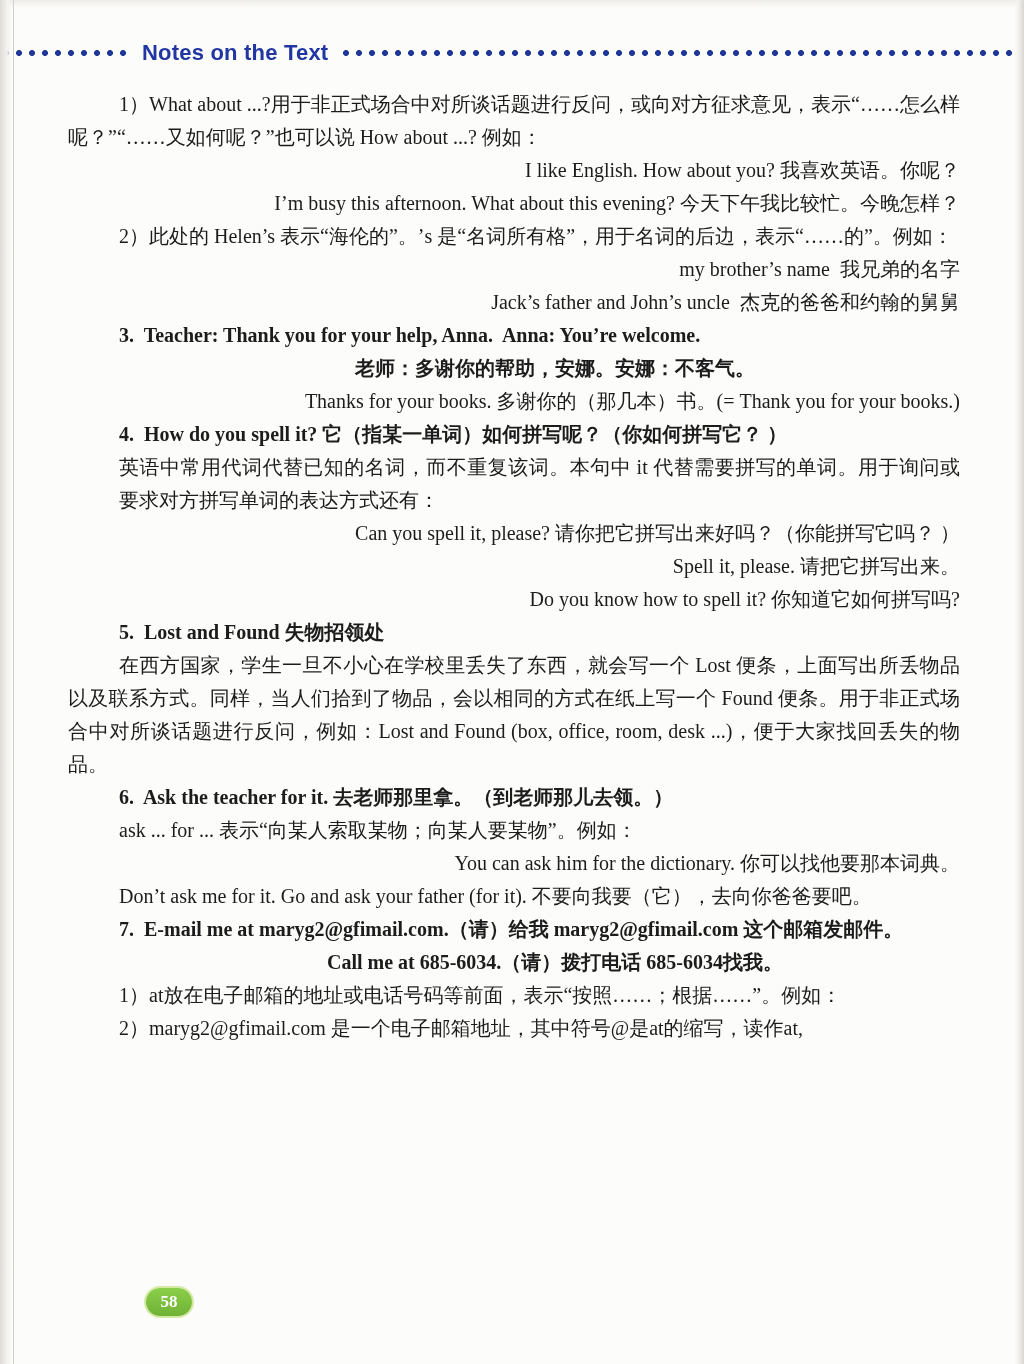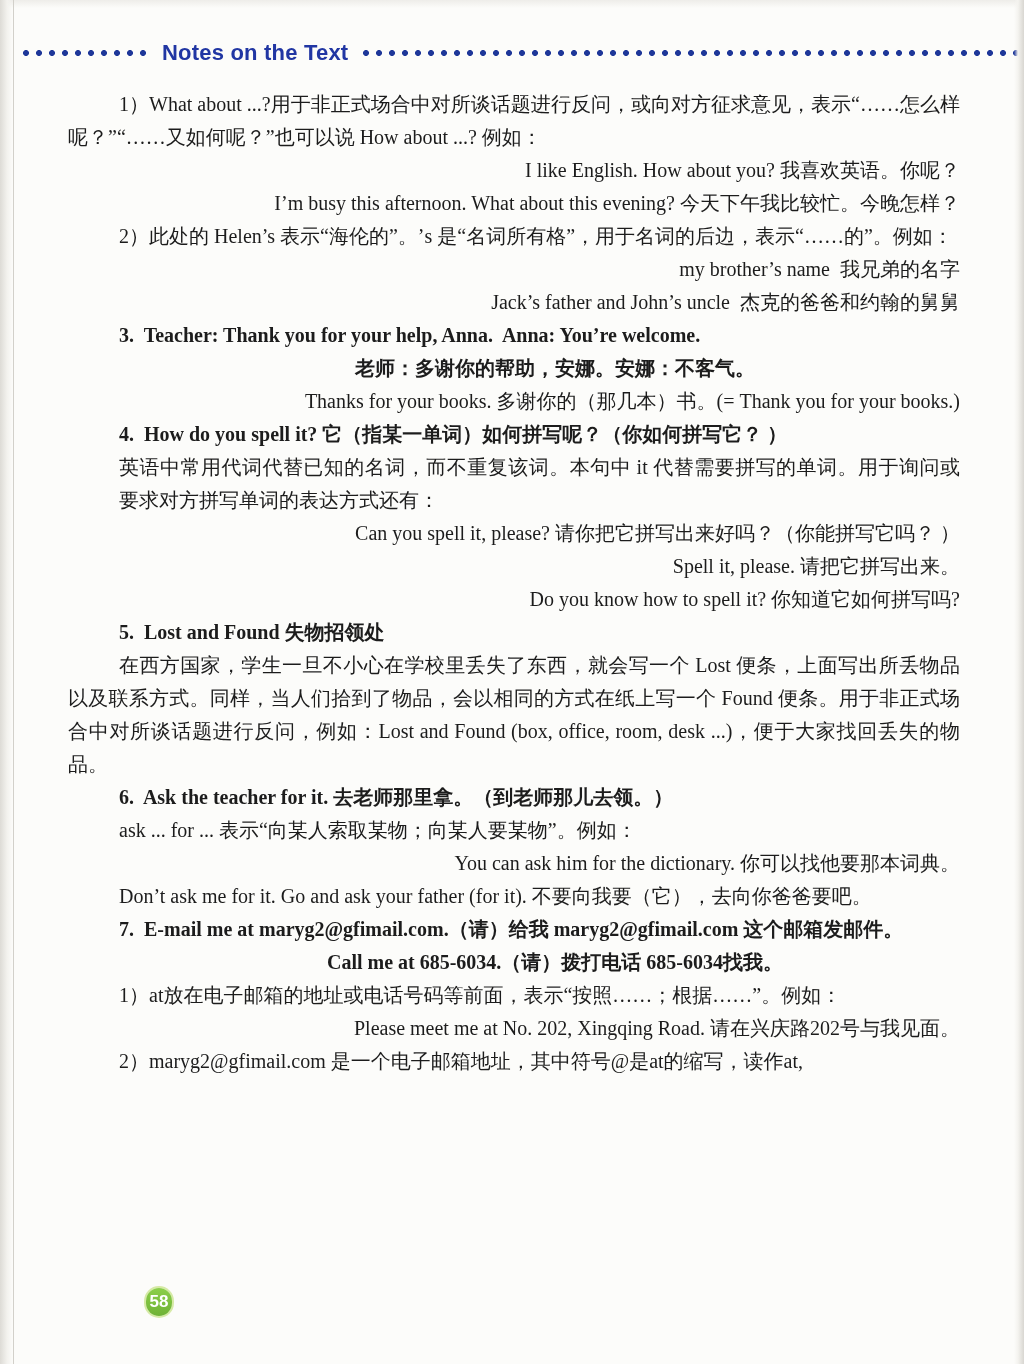--- a/index.html
+++ b/index.html
@@ -26,21 +26,21 @@
     background: linear-gradient(to left, #d8d6d1, #f4f3ef 60%, rgba(255,255,255,0));
   }
   .edge-top {
     position: absolute; left: 0; right: 0; top: 0; height: 8px;
     background: linear-gradient(to bottom, #eeede9, rgba(255,255,255,0));
   }
 
   .header {
     display: flex; align-items: center;
     margin-top: 38px;
-    padding-left: 20px;
+    padding-left: 0;
     height: 30px;
   }
   .dots {
     height: 8px;
     background-image: radial-gradient(circle at 6px 4px, #1e3799 2.7px, rgba(30,55,153,0) 3.2px);
     background-size: 13px 8px;
     background-repeat: repeat-x;
   }
   .dots-left { width: 132px; }
   .dots-right { flex: 1; }
@@ -63,26 +63,26 @@
   .content p { margin: 0; }
   .p-indent      { text-indent: 2.55em; }
   .example       { padding-left: 2.55em; text-align: right; }
   .indented      { padding-left: 2.55em; }
   .heading       { font-weight: bold; text-indent: 2.55em; }
   .heading2      { font-weight: bold; padding-left: 4.1em; text-align: center; }
 
   .page-badge {
     position: absolute;
     left: 146px; top: 1288px;
-    width: 26px; height: 28px;
+    width: 46px; height: 28px;
     border-radius: 14px;
     background: linear-gradient(to bottom, #8ccf4a, #6fb236);
     box-shadow: 0 0 0 2px #d6eaa6;
     display: flex; align-items: center; justify-content: center;
-    font-family: Liberation Sans, sans-serif;
+    font-family: Liberation Serif, serif;
     font-size: 17px; font-weight: bold; color: #ffffff;
   }
 </style>
 </head>
 <body>
 
 <div class="page">
   <div class="edge-top"></div>
 
   <div class="header">
@@ -108,21 +108,20 @@
       <p class="example">Do you know how to spell it? 你知道它如何拼写吗?</p>
       <p class="heading">5.&nbsp; Lost and Found 失物招领处</p>
       <p class="p-indent">在西方国家，学生一旦不小心在学校里丢失了东西，就会写一个 Lost 便条，上面写出所丢物品以及联系方式。同样，当人们拾到了物品，会以相同的方式在纸上写一个 Found 便条。用于非正式场合中对所谈话题进行反问，例如：Lost and Found (box, office, room, desk ...)，便于大家找回丢失的物品。</p>
       <p class="heading">6.&nbsp; Ask the teacher for it. 去老师那里拿。（到老师那儿去领。）</p>
       <p class="indented">ask ... for ... 表示“向某人索取某物；向某人要某物”。例如：</p>
       <p class="example">You can ask him for the dictionary. 你可以找他要那本词典。</p>
       <p class="p-indent">Don’t ask me for it. Go and ask your father (for it). 不要向我要（它），去向你爸爸要吧。</p>
       <p class="heading">7.&nbsp; E-mail me at maryg2@gfimail.com.（请）给我 maryg2@gfimail.com 这个邮箱发邮件。</p>
       <p class="heading2">Call me at 685-6034.（请）拨打电话 685-6034找我。</p>
       <p class="p-indent">1）at放在电子邮箱的地址或电话号码等前面，表示“按照……；根据……”。例如：</p>
-      <p class="example">Please meet me at No. 202, Xingqing Road. 请在兴庆路202号与我见面。</p>
       <p class="p-indent">2）maryg2@gfimail.com 是一个电子邮箱地址，其中符号@是at的缩写，读作at,</p>
     </div>
 
   <div class="page-badge">
     <span>58</span>
   </div>
 
   <div class="edge-left"></div>
   <div class="edge-right"></div>
 </div>

